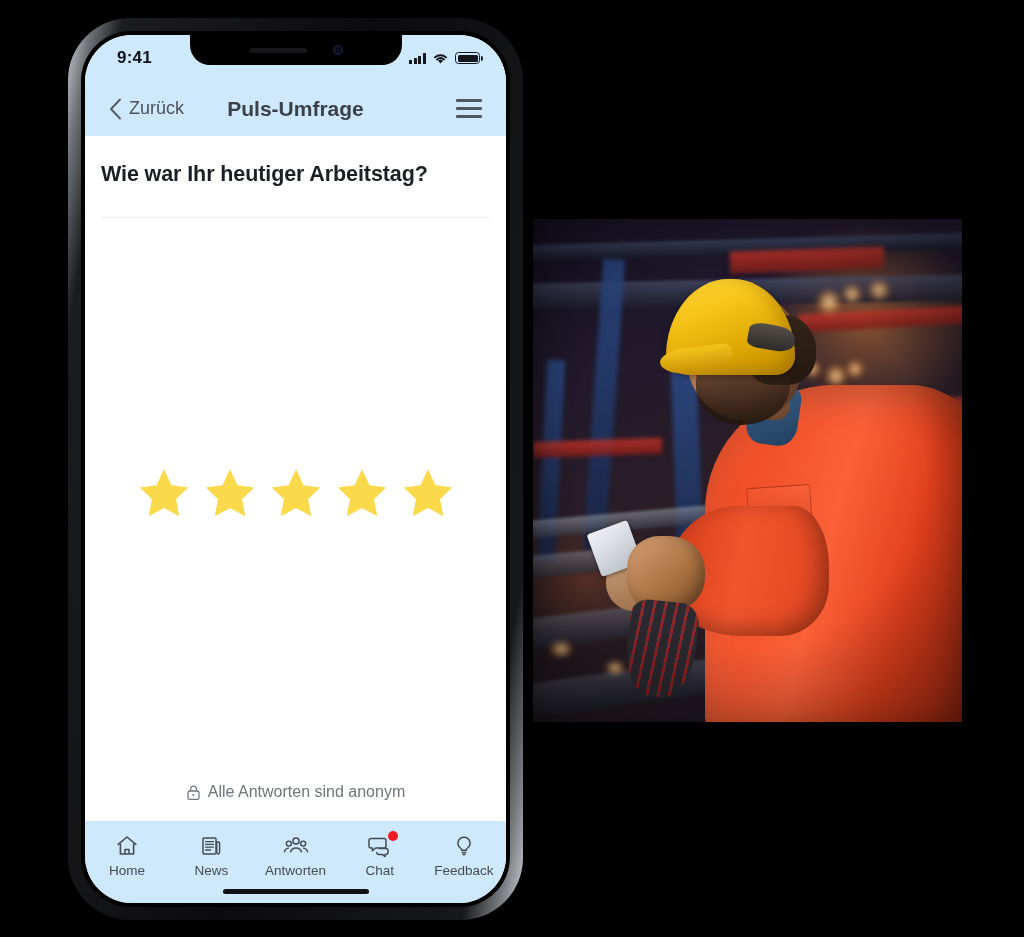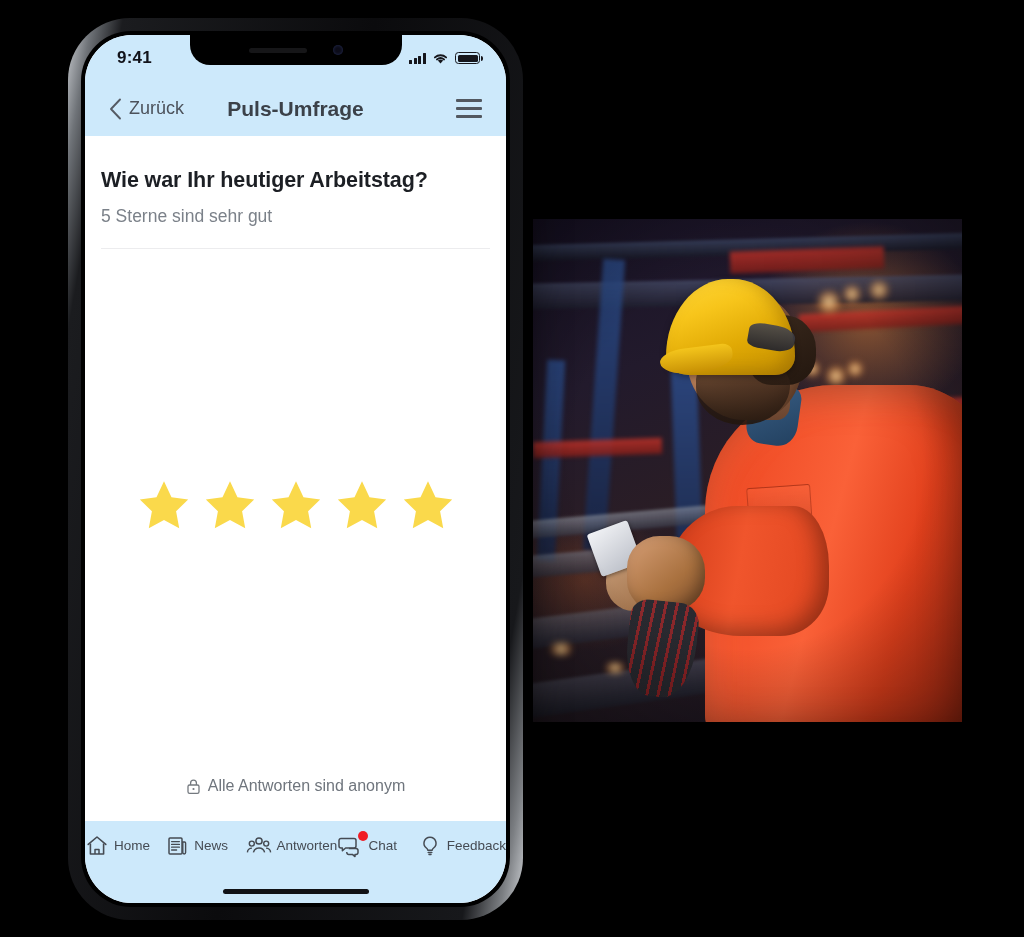--- a/index.html
+++ b/index.html
@@ -376,21 +376,21 @@
     z-index: 2;
   }
   .nav-burger i { display: block; height: 3px; background: #525860; border-radius: 1px; }
 
   
   .content {
     flex: 1;
     background: #fff;
     display: flex;
     flex-direction: column;
-    padding: 6px 16px;
+    padding: 0 16px;
     min-height: 0;
   }
   .q-title {
     font-size: 21.5px;
     font-weight: bold;
     color: #1c1f24;
     margin-top: 26px;
     letter-spacing: -.1px;
   }
   .q-sub {
@@ -444,20 +444,21 @@
     background: #cde9fb;
     display: flex;
     align-items: flex-start;
     padding-top: 12px;
     flex: none;
     position: relative;
   }
   .tab {
     flex: 1;
     display: flex;
+    flex-direction: column;
     align-items: center;
     gap: 5px;
     cursor: pointer;
     position: relative;
   }
   .tab-ico { height: 25px; display: flex; align-items: center; justify-content: center; position: relative; }
   .tab-label { font-size: 13.5px; color: #454b53; }
   .badge-dot {
     position: absolute;
     top: -2px; right: -5px;
@@ -572,21 +573,20 @@
           <div class="nav-burger">
               <i></i>
               <i></i>
               <i></i>
             </div>
         </div>
 
         <div class="content">
           <div class="q-title">Wie war Ihr heutiger Arbeitstag?</div>
           <div class="q-sub">
-            <div>5 Sterne sind sehr gut</div>
           </div>
           <div class="divider"></div>
 
           <div class="stars-wrap">
             <svg class="star" viewBox="0 0 24 24">
                 <path d="M12 2.2 L15.1 8.8 L22 9.7 L17 14.6 L18.3 21.6 L12 18.2 L5.7 21.6 L7 14.6 L2 9.7 L8.9 8.8 Z" fill="#fad94b"></path>
               </svg>
             <svg class="star" viewBox="0 0 24 24">
                 <path d="M12 2.2 L15.1 8.8 L22 9.7 L17 14.6 L18.3 21.6 L12 18.2 L5.7 21.6 L7 14.6 L2 9.7 L8.9 8.8 Z" fill="#fad94b"></path>
               </svg>

